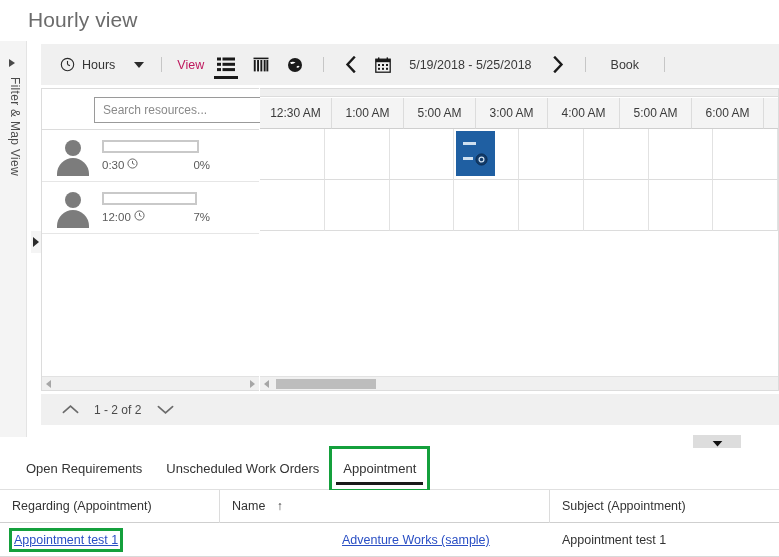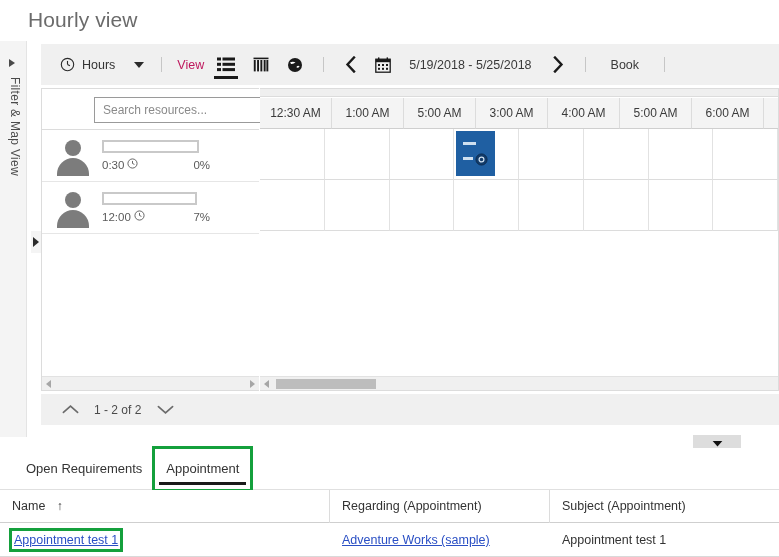--- a/index.html
+++ b/index.html
@@ -703,34 +703,37 @@
       <svg width="11" height="7" viewBox="0 0 12 8">
         <polygon points="0.5,1 11.5,1 6,7.5" fill="#111111"></polygon>
       </svg>
     </span>
   </div>
 
   <div class="tabs">
     <div class="tab">
       <span>Open Requirements</span>
     </div>
+    <div class="tab">
+      <span>Unscheduled Work Orders</span>
+    </div>
     <div class="tab active highlight">
       <span>Appointment</span>
     </div>
   </div>
 
   <div class="grid">
     <div class="grid-head">
+      <div class="gh c2">
+        <span>Regarding (Appointment)</span>
+      </div>
       <div class="gh c1">
         <span>Name</span>
         <span class="sort">↑</span>
       </div>
-      <div class="gh c2">
-        <span>Regarding (Appointment)</span>
-      </div>
       <div class="gh c3">
         <span>Subject (Appointment)</span>
       </div>
     </div>
     <div class="grid-row">
       <div class="gc c1">
         <span class="glink cell-highlight">Appointment test 1</span>
       </div>
       <div class="gc c2">
         <span class="glink">Adventure Works (sample)</span>

